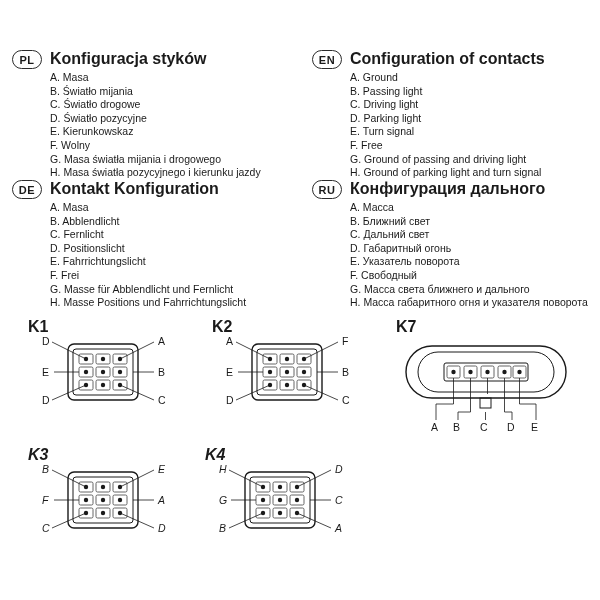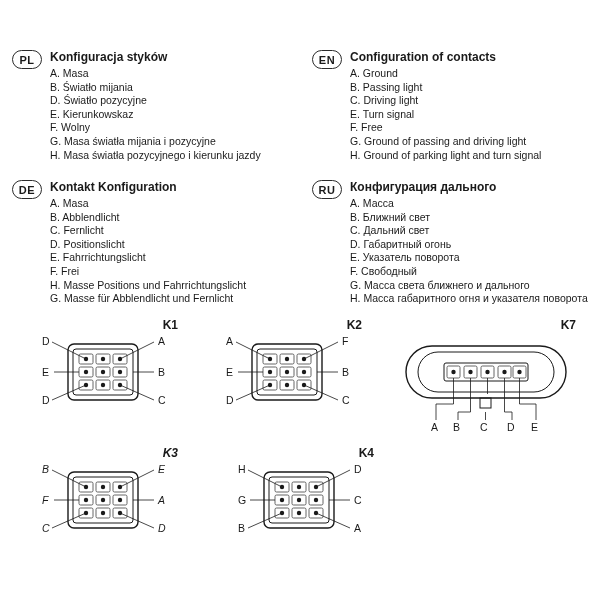--- a/index.html
+++ b/index.html
@@ -41,21 +41,21 @@
     justify-content: center;
     letter-spacing: 0.5px;
     box-sizing: border-box;
   }
   .legend-body {
     position: absolute;
     left: 38px;
     top: 0;
   }
   .legend-title {
-    font-size: 12px;
+    font-size: 16px;
     font-weight: bold;
     margin: 0 0 3px 0;
     white-space: nowrap;
   }
   .legend-list {
     list-style: none;
     margin: 0;
     padding: 0;
   }
   .legend-list li {
@@ -63,23 +63,23 @@
     line-height: 13.6px;
     white-space: nowrap;
   }
 
   
   .conn {
     position: absolute;
   }
   .conn-title {
     position: absolute;
-    font-size: 12px;
+    font-size: 16px;
     font-weight: bold;
-    text-align: right;
+    text-align: left;
     width: 100%;
     top: 0;
   }
   .conn-svg {
     position: absolute;
     top: 16px;
     left: 0;
   }
   svg text {
     font-family: "Liberation Sans", sans-serif;
@@ -115,58 +115,60 @@
 
 <div class="page">
 
   <div class="legend-block" style="left:12px; top:50px;">
     <div class="lang-badge">PL</div>
     <div class="legend-body">
       <div class="legend-title">Konfiguracja styków</div>
       <ul class="legend-list">
         <li>A. Masa</li>
         <li>B. Światło mijania</li>
+        <li>C. Światło drogowe</li>
         <li>D. Światło pozycyjne</li>
         <li>E. Kierunkowskaz</li>
         <li>F. Wolny</li>
-        <li>G. Masa światła mijania i pozycyjne</li>
+        <li>G. Masa światła mijania i drogowego</li>
         <li>H. Masa światła pozycyjnego i kierunku jazdy</li>
       </ul>
     </div>
   </div>
 
   <div class="legend-block" style="left:312px; top:50px;">
     <div class="lang-badge">EN</div>
     <div class="legend-body">
       <div class="legend-title">Configuration of contacts</div>
       <ul class="legend-list">
         <li>A. Ground</li>
         <li>B. Passing light</li>
         <li>C. Driving light</li>
+        <li>D. Parking light</li>
         <li>E. Turn signal</li>
         <li>F. Free</li>
         <li>G. Ground of passing and driving light</li>
         <li>H. Ground of parking light and turn signal</li>
       </ul>
     </div>
   </div>
 
   <div class="legend-block" style="left:12px; top:180px;">
     <div class="lang-badge">DE</div>
     <div class="legend-body">
       <div class="legend-title">Kontakt Konfiguration</div>
       <ul class="legend-list">
         <li>A. Masa</li>
         <li>B. Abblendlicht</li>
         <li>C. Fernlicht</li>
         <li>D. Positionslicht</li>
         <li>E. Fahrrichtungslicht</li>
         <li>F. Frei</li>
+        <li>G. Masse für Abblendlicht und Fernlicht</li>
         <li>H. Masse Positions und Fahrrichtungslicht</li>
-        <li>G. Masse für Abblendlicht und Fernlicht</li>
       </ul>
     </div>
   </div>
 
   <div class="legend-block" style="left:312px; top:180px;">
     <div class="lang-badge">RU</div>
     <div class="legend-body">
       <div class="legend-title">Конфигурация дального</div>
       <ul class="legend-list">
         <li>A. Масса</li>
@@ -291,21 +293,21 @@
       <path class="lead" d="M92,51 L126,66"></path>
       <text x="14" y="11">B</text>
       <text x="14" y="42">F</text>
       <text x="14" y="70">C</text>
       <text x="130" y="11">E</text>
       <text x="130" y="42">A</text>
       <text x="130" y="70">D</text>
     </svg>
   </div>
 
-  <div class="conn" style="left:224px; top:446px; width:150px; height:100px;">
+  <div class="conn" style="left:205px; top:446px; width:150px; height:100px;font-style:italic;">
     <div class="conn-title">K4</div>
     <svg class="conn-svg" width="150" height="84" viewBox="0 0 150 84">
       <path class="shell" d="M46,10 h58 a6,6 0 0 1 6,6 v44 a6,6 0 0 1 -6,6 h-58 a6,6 0 0 1 -6,-6 v-44 a6,6 0 0 1 6,-6 z"></path>
       <rect class="inner" x="45" y="15" width="60" height="46" rx="3"></rect>
       <rect class="cav" x="51" y="20" width="14" height="10" rx="1.5"></rect>
       <rect class="cav" x="68" y="20" width="14" height="10" rx="1.5"></rect>
       <rect class="cav" x="85" y="20" width="14" height="10" rx="1.5"></rect>
       <rect class="cav" x="51" y="33" width="14" height="10" rx="1.5"></rect>
       <rect class="cav" x="68" y="33" width="14" height="10" rx="1.5"></rect>
       <rect class="cav" x="85" y="33" width="14" height="10" rx="1.5"></rect>

